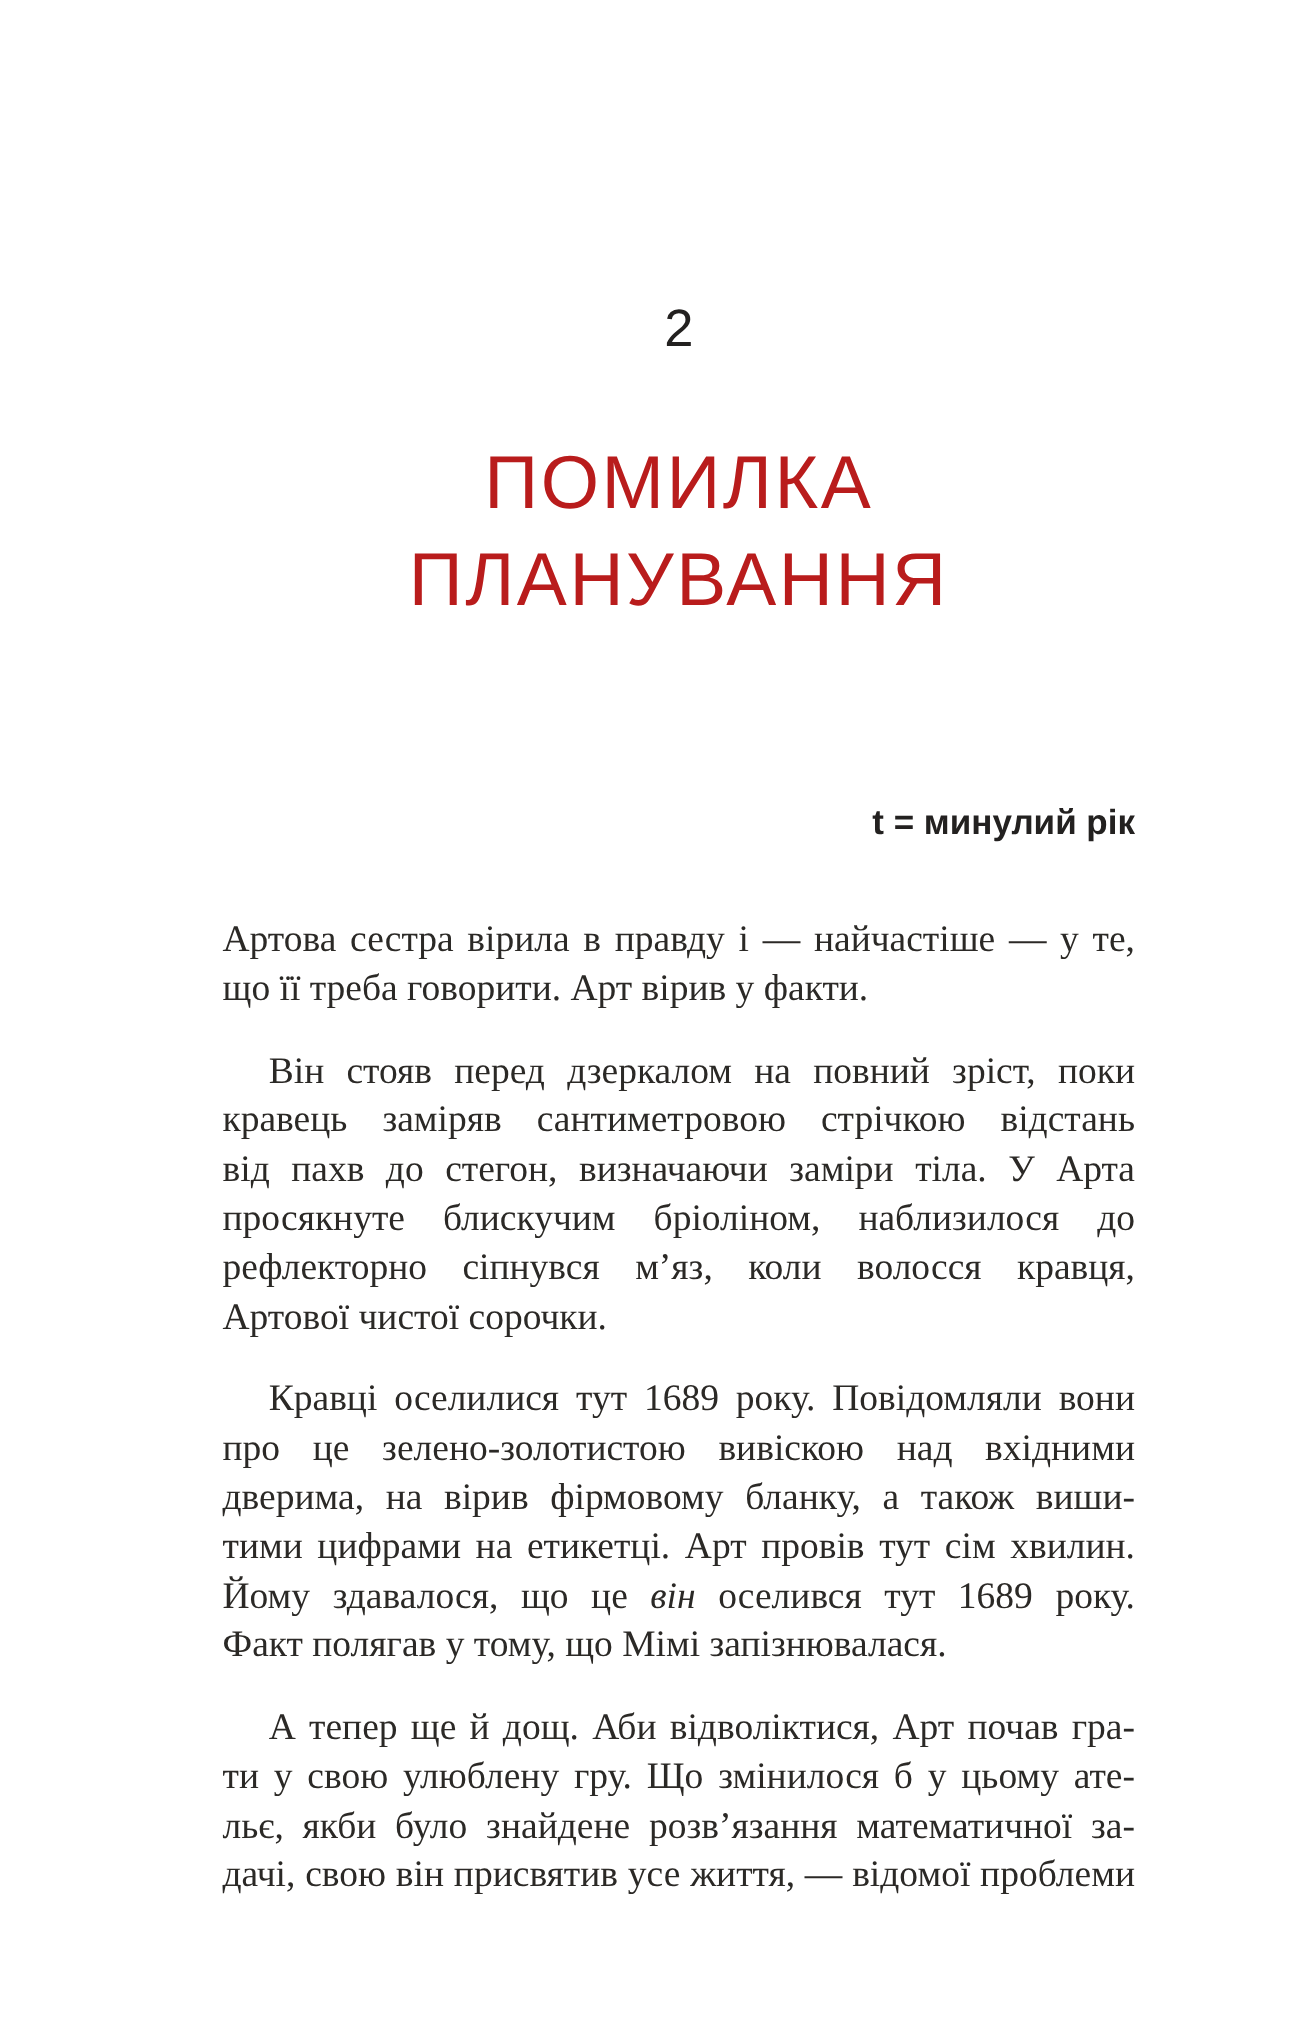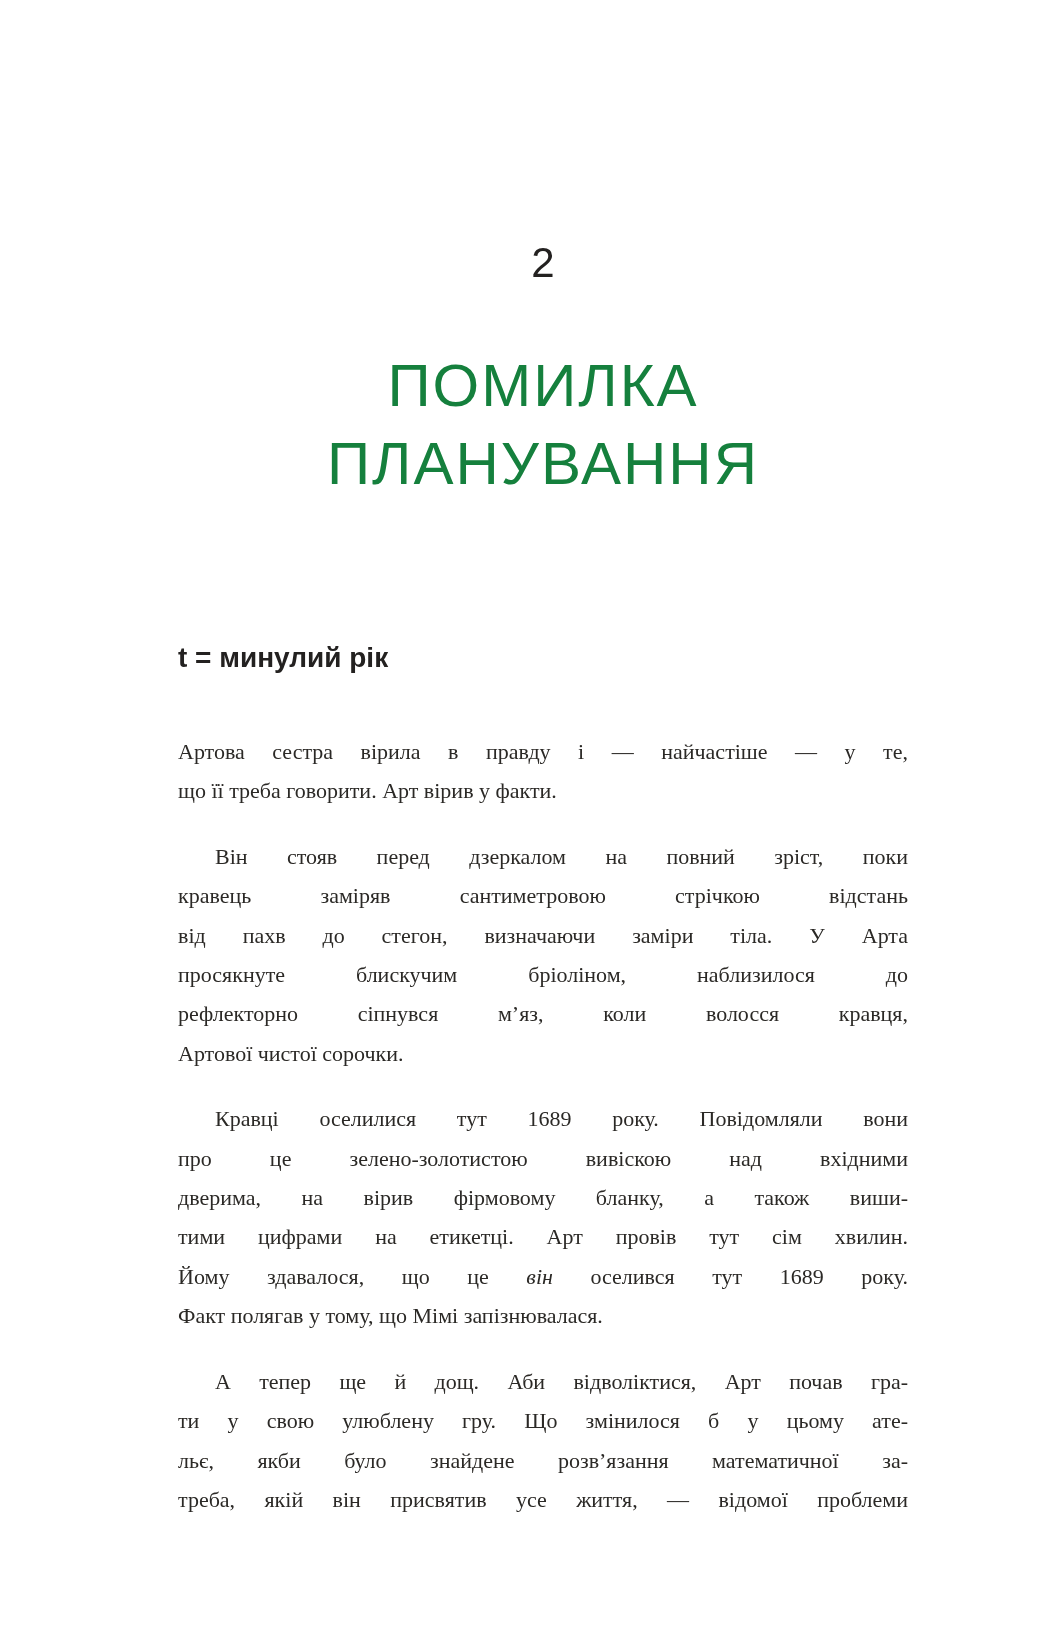--- a/index.html
+++ b/index.html
@@ -35,41 +35,41 @@
     position: absolute;
     top: 347px;
     left: -60px;
     width: 850px;
     text-align: center;
     font-family: "Liberation Sans", sans-serif;
     font-weight: 300;
     font-size: 60px;
     line-height: 78px;
     letter-spacing: 2px;
-    color: #15803d;
+    color: #b91c1c;
   }
   .section-heading {
     position: absolute;
     top: 641px;
     left: 0;
     width: 100%;
-    text-align: left;
+    text-align: right;
     font-family: "Liberation Sans", sans-serif;
     font-weight: 700;
     font-size: 28px;
     line-height: 34px;
     letter-spacing: 0px;
     color: #232120;
   }
   .body-text {
     position: absolute;
     top: 732px;
     left: 0;
     width: 730px;
-    font-size: 22px;
+    font-size: 30px;
     line-height: 39.4px;
     color: #2b2926;
   }
   .line {
     width: 100%;
     text-align: justify;
     text-align-last: justify;
   }
   .line.last {
     text-align: right;
@@ -122,18 +122,18 @@
         <div class="line">
           <span>Йому здавалося, що це </span><em>він</em><span> оселився тут 1689 року.</span>
         </div>
         <div class="line last">Факт полягав у тому, що Мімі запізнювалася.</div>
       </div>
 
       <div>
         <div class="line indent">А тепер ще й дощ. Аби відволіктися, Арт почав гра-</div>
         <div class="line">ти у свою улюблену гру. Що змінилося б у цьому ате-</div>
         <div class="line">льє, якби було знайдене розв’язання математичної за-</div>
-        <div class="line">треба, якій він присвятив усе життя, — відомої проблеми</div>
+        <div class="line">дачі, свою він присвятив усе життя, — відомої проблеми</div>
       </div>
 
     </div>
   </div>
 </div>
 
 </body></html>

